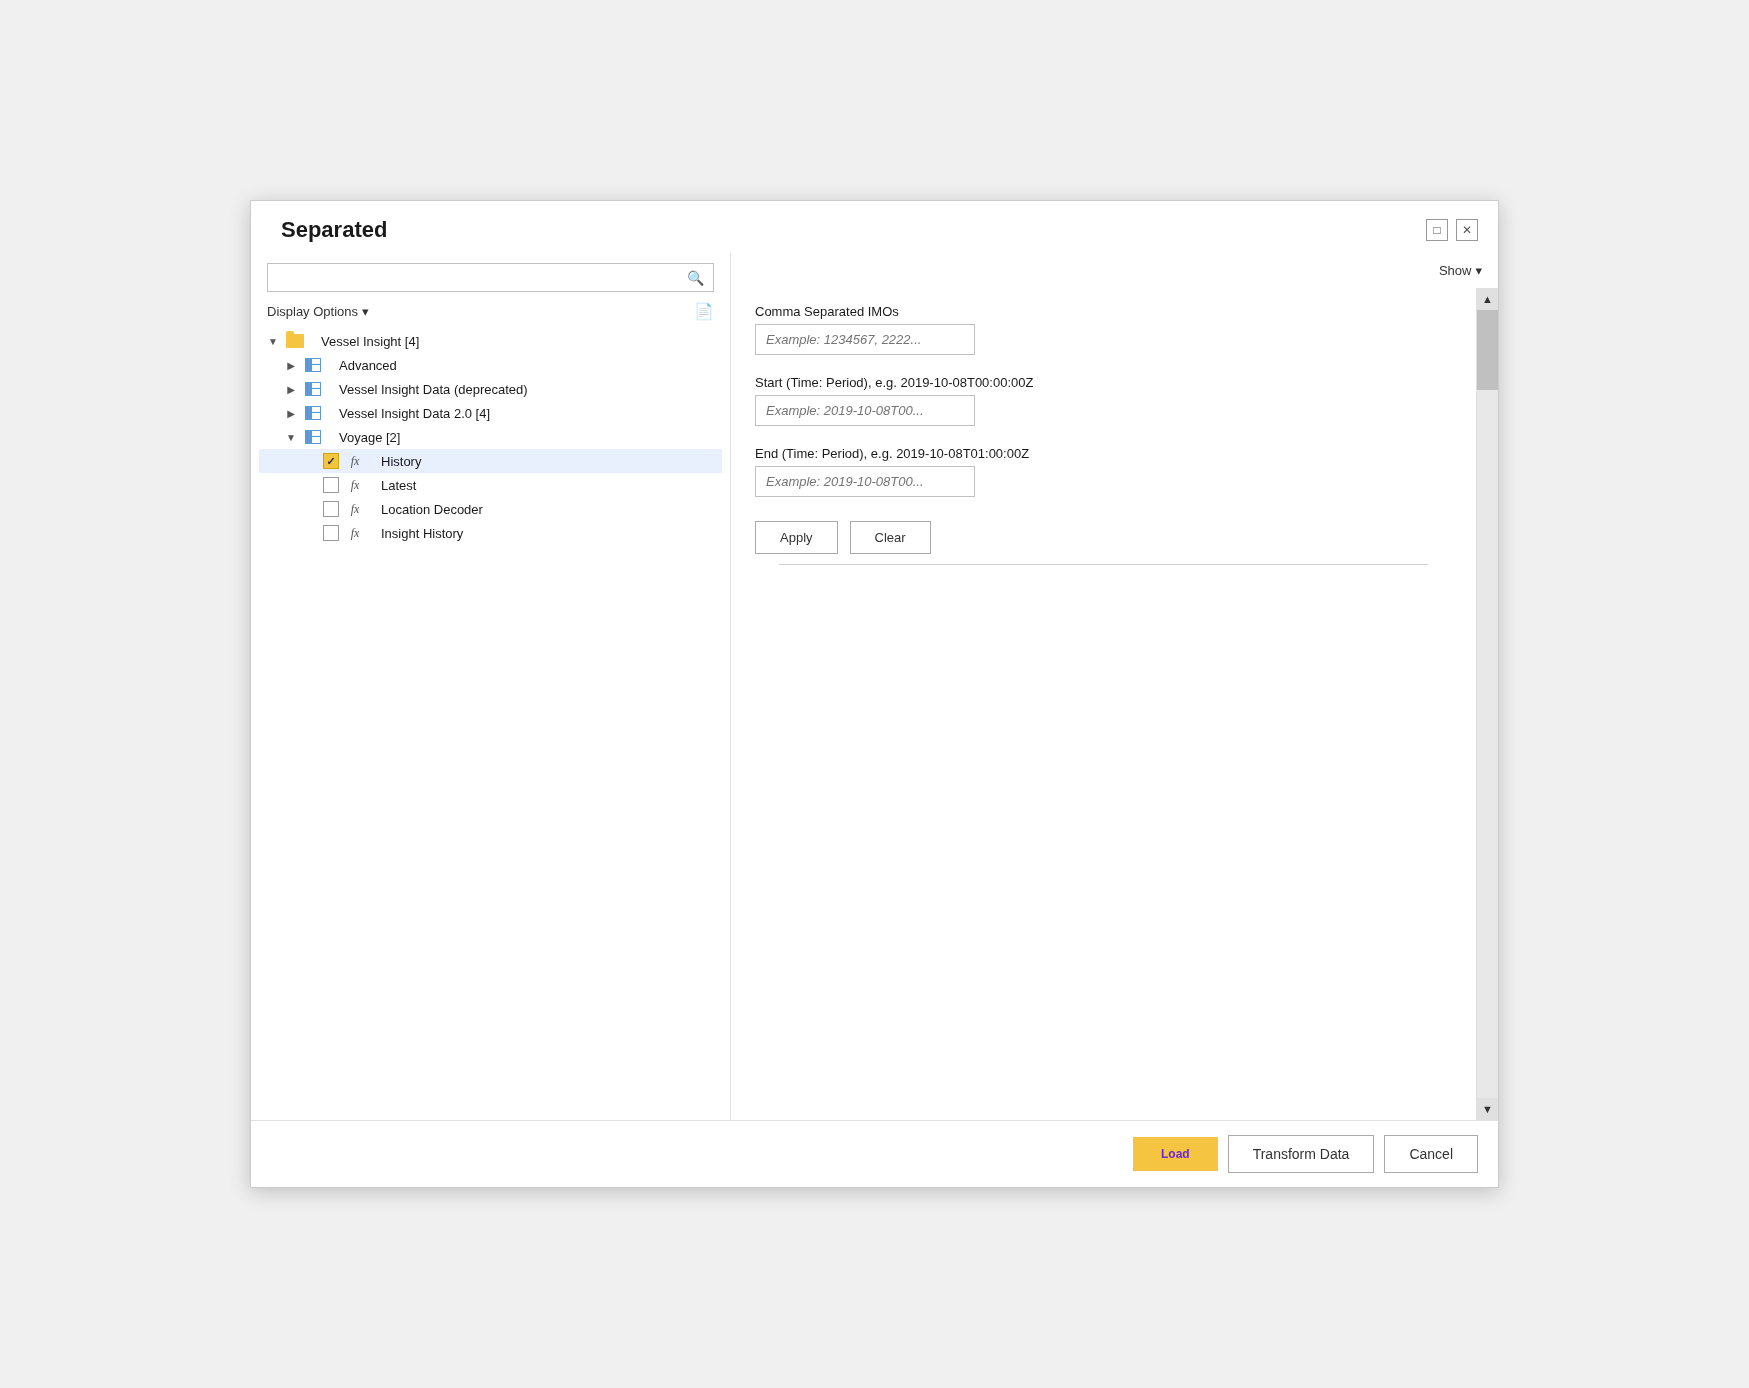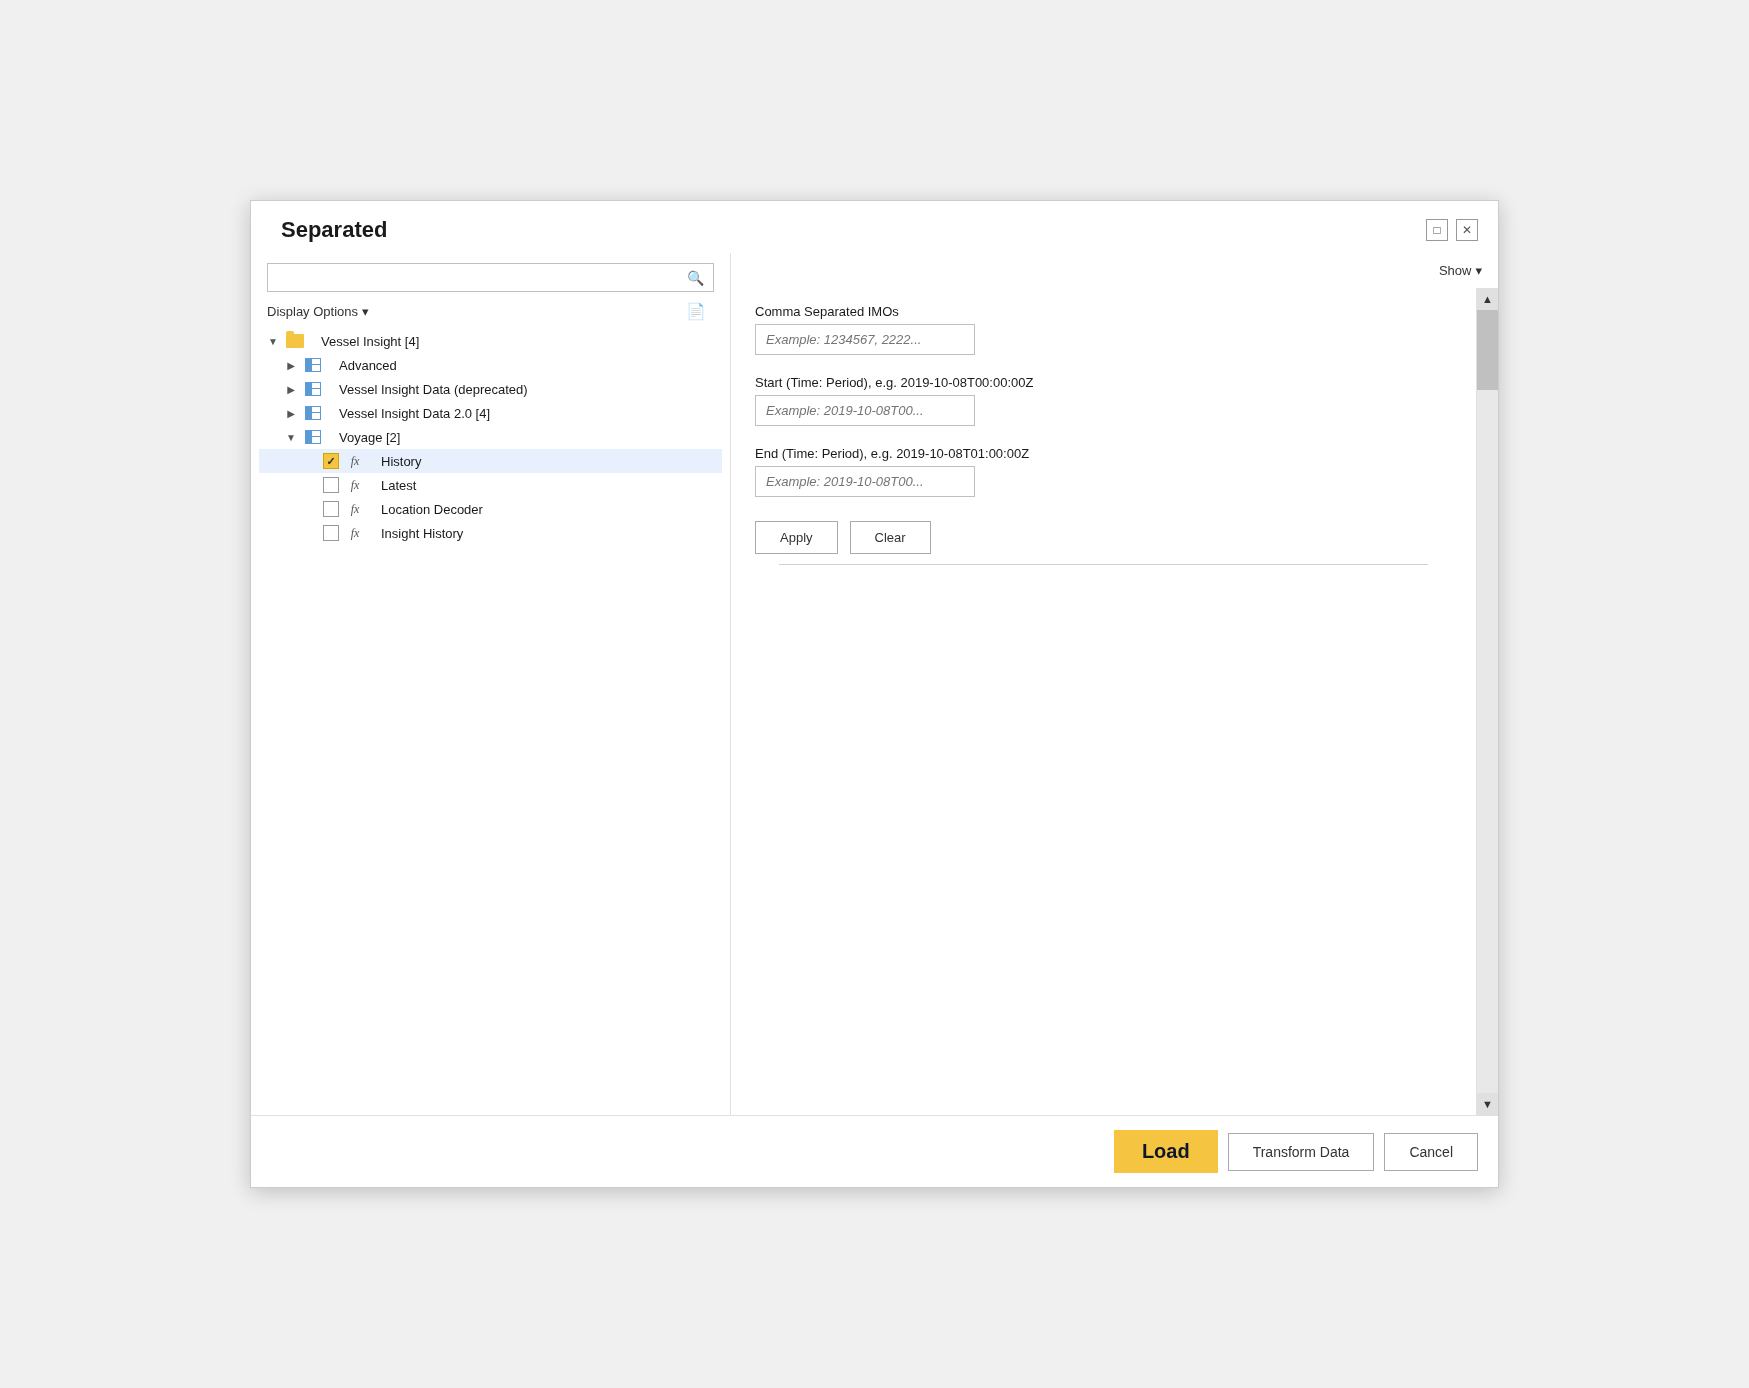--- a/index.html
+++ b/index.html
@@ -83,21 +83,21 @@
       background: none;
       border: none;
       cursor: pointer;
       color: #555;
       font-size: 14px;
     }
     .display-options-bar {
       display: flex;
       align-items: center;
       justify-content: space-between;
-      margin: 0 24px 8px 16px;
+      margin: 0 16px 8px 16px;
     }
     .display-options-btn {
       background: none;
       border: none;
       cursor: pointer;
       font-size: 13px;
       color: #333;
       display: flex;
       align-items: center;
       gap: 4px;
@@ -316,23 +316,23 @@
       padding: 14px 20px;
       gap: 10px;
       border-top: 1px solid #e0e0e0;
       flex-shrink: 0;
     }
     .btn-load {
       padding: 10px 28px;
       background: #f5c542;
       border: none;
       cursor: pointer;
-      font-size: 20px;
+      font-size: 12px;
       font-weight: 600;
-      color: #0f172a;
+      color: #6d28d9;
     }
     .btn-secondary {
       padding: 10px 24px;
       background: #fff;
       border: 1px solid #aaa;
       cursor: pointer;
       font-size: 14px;
       color: #333;
     }
     .indent-1 { padding-left: 24px; }

